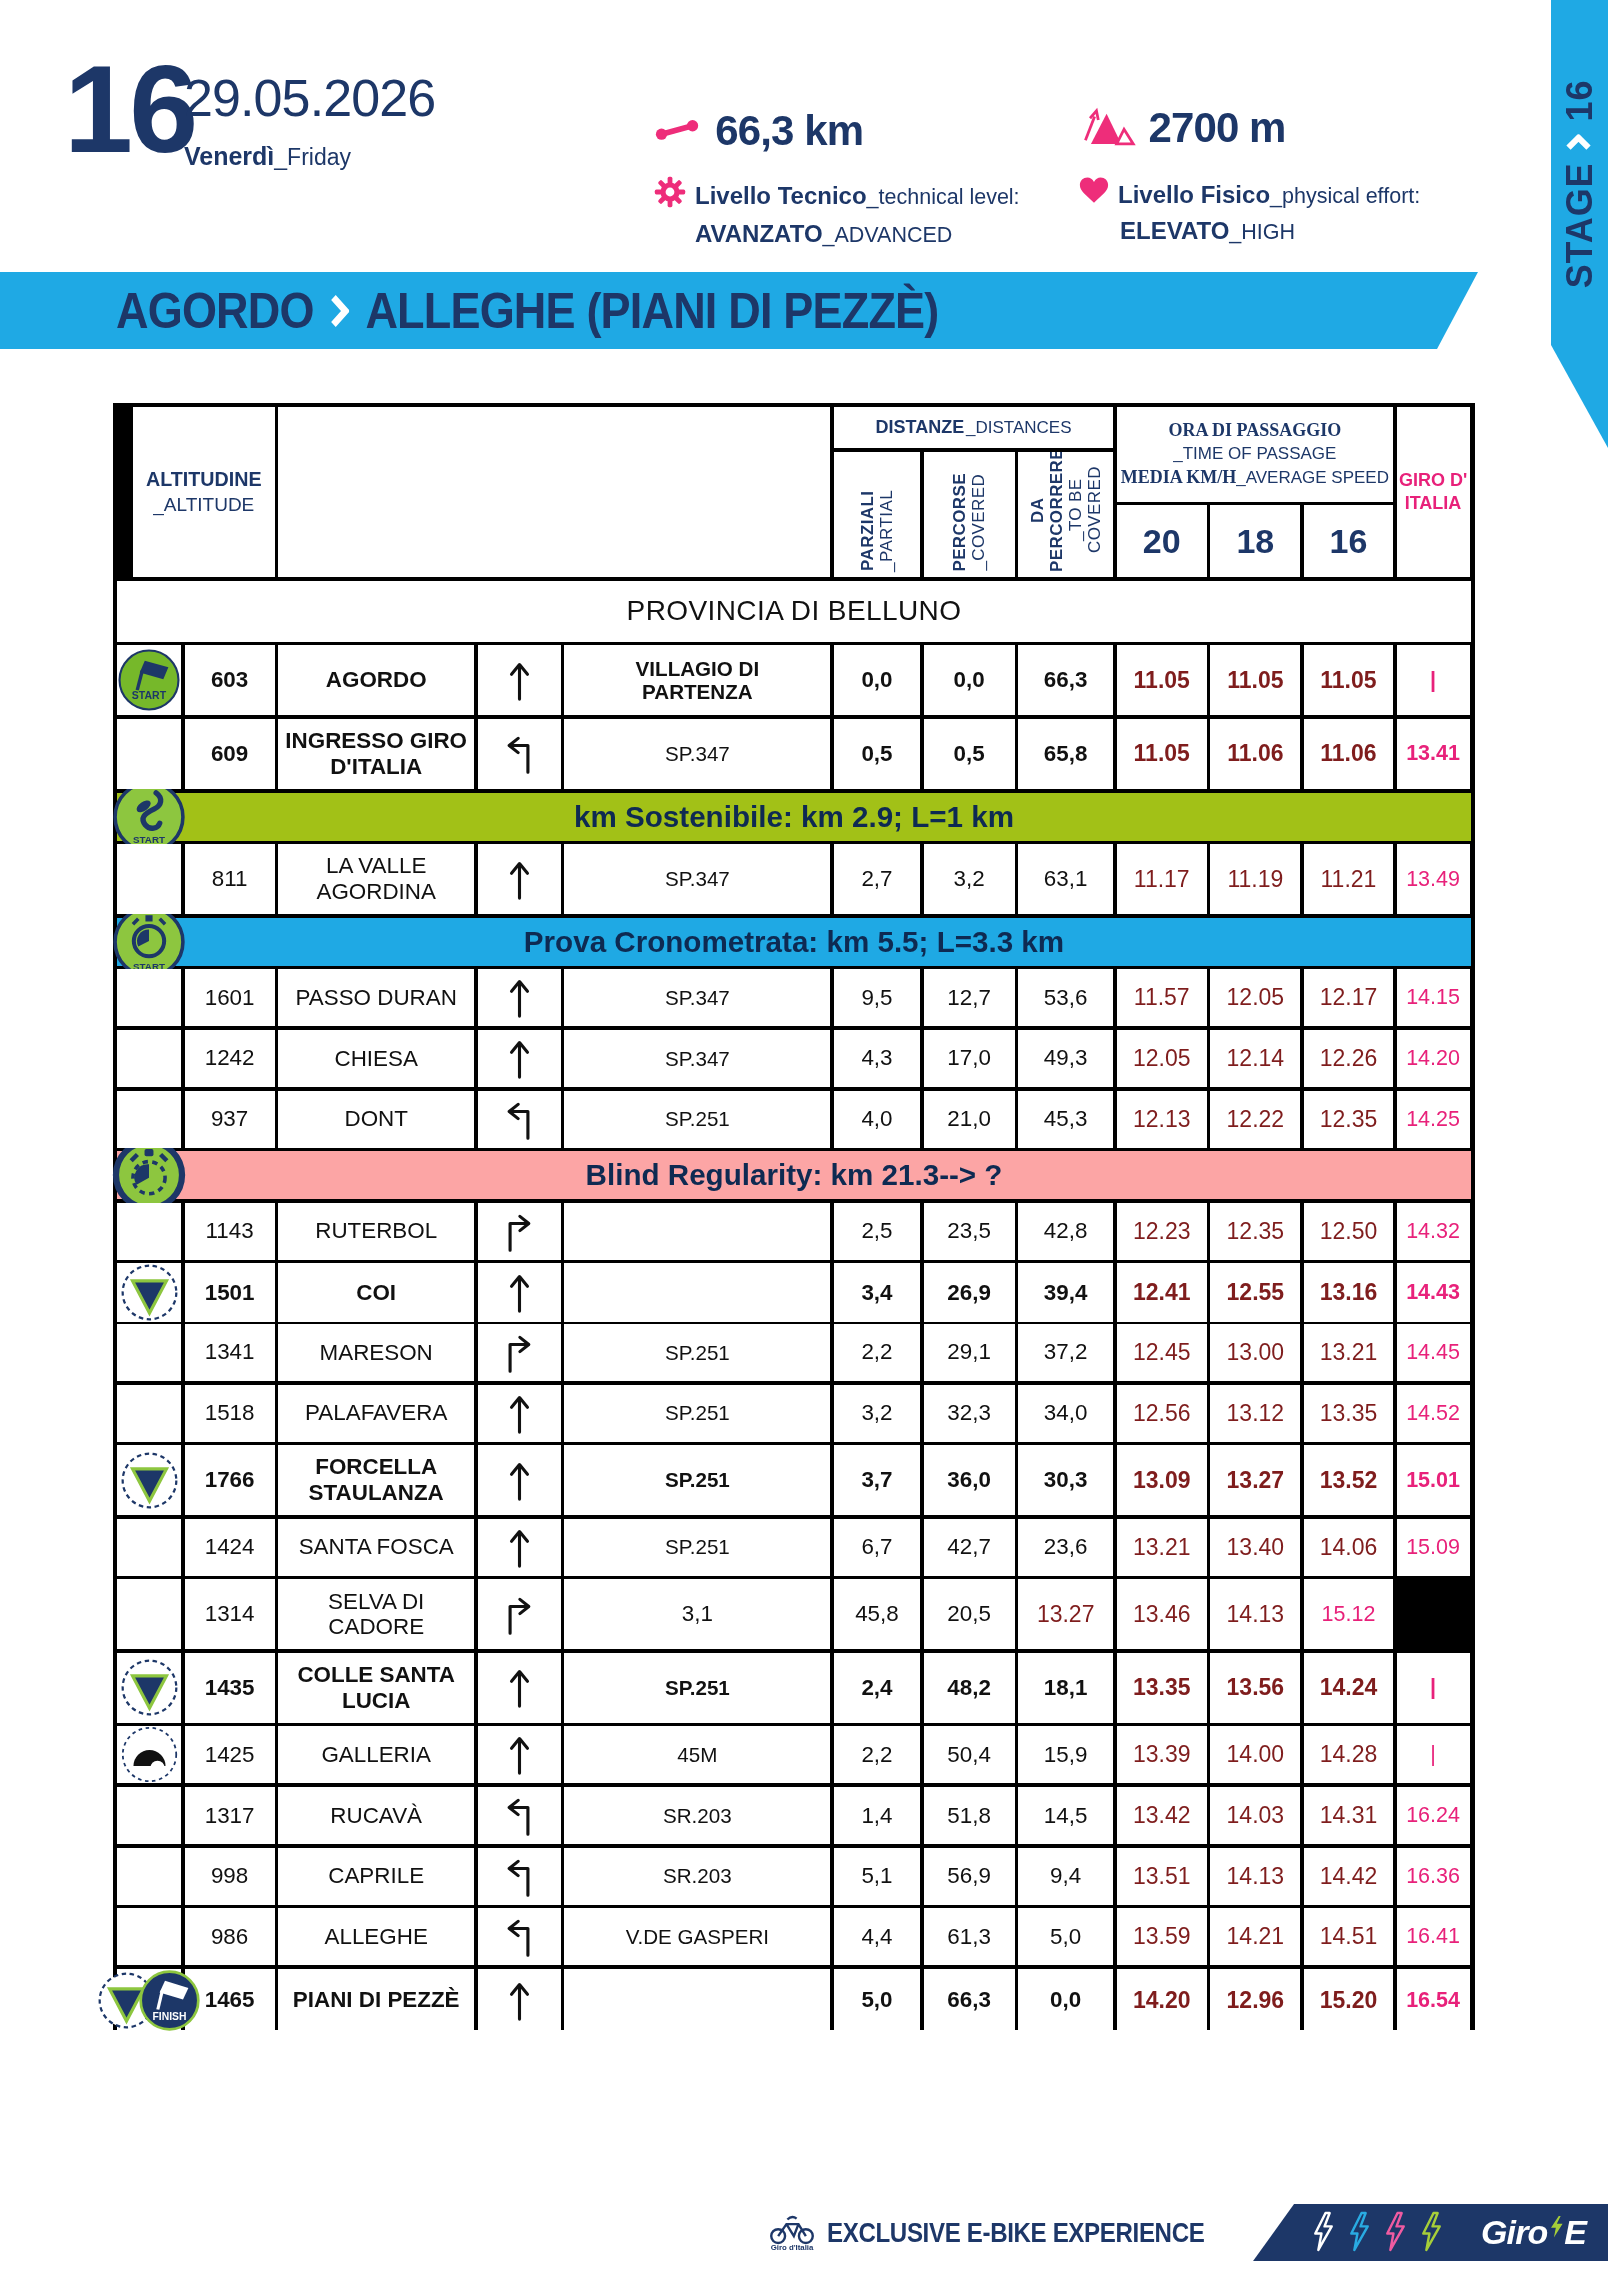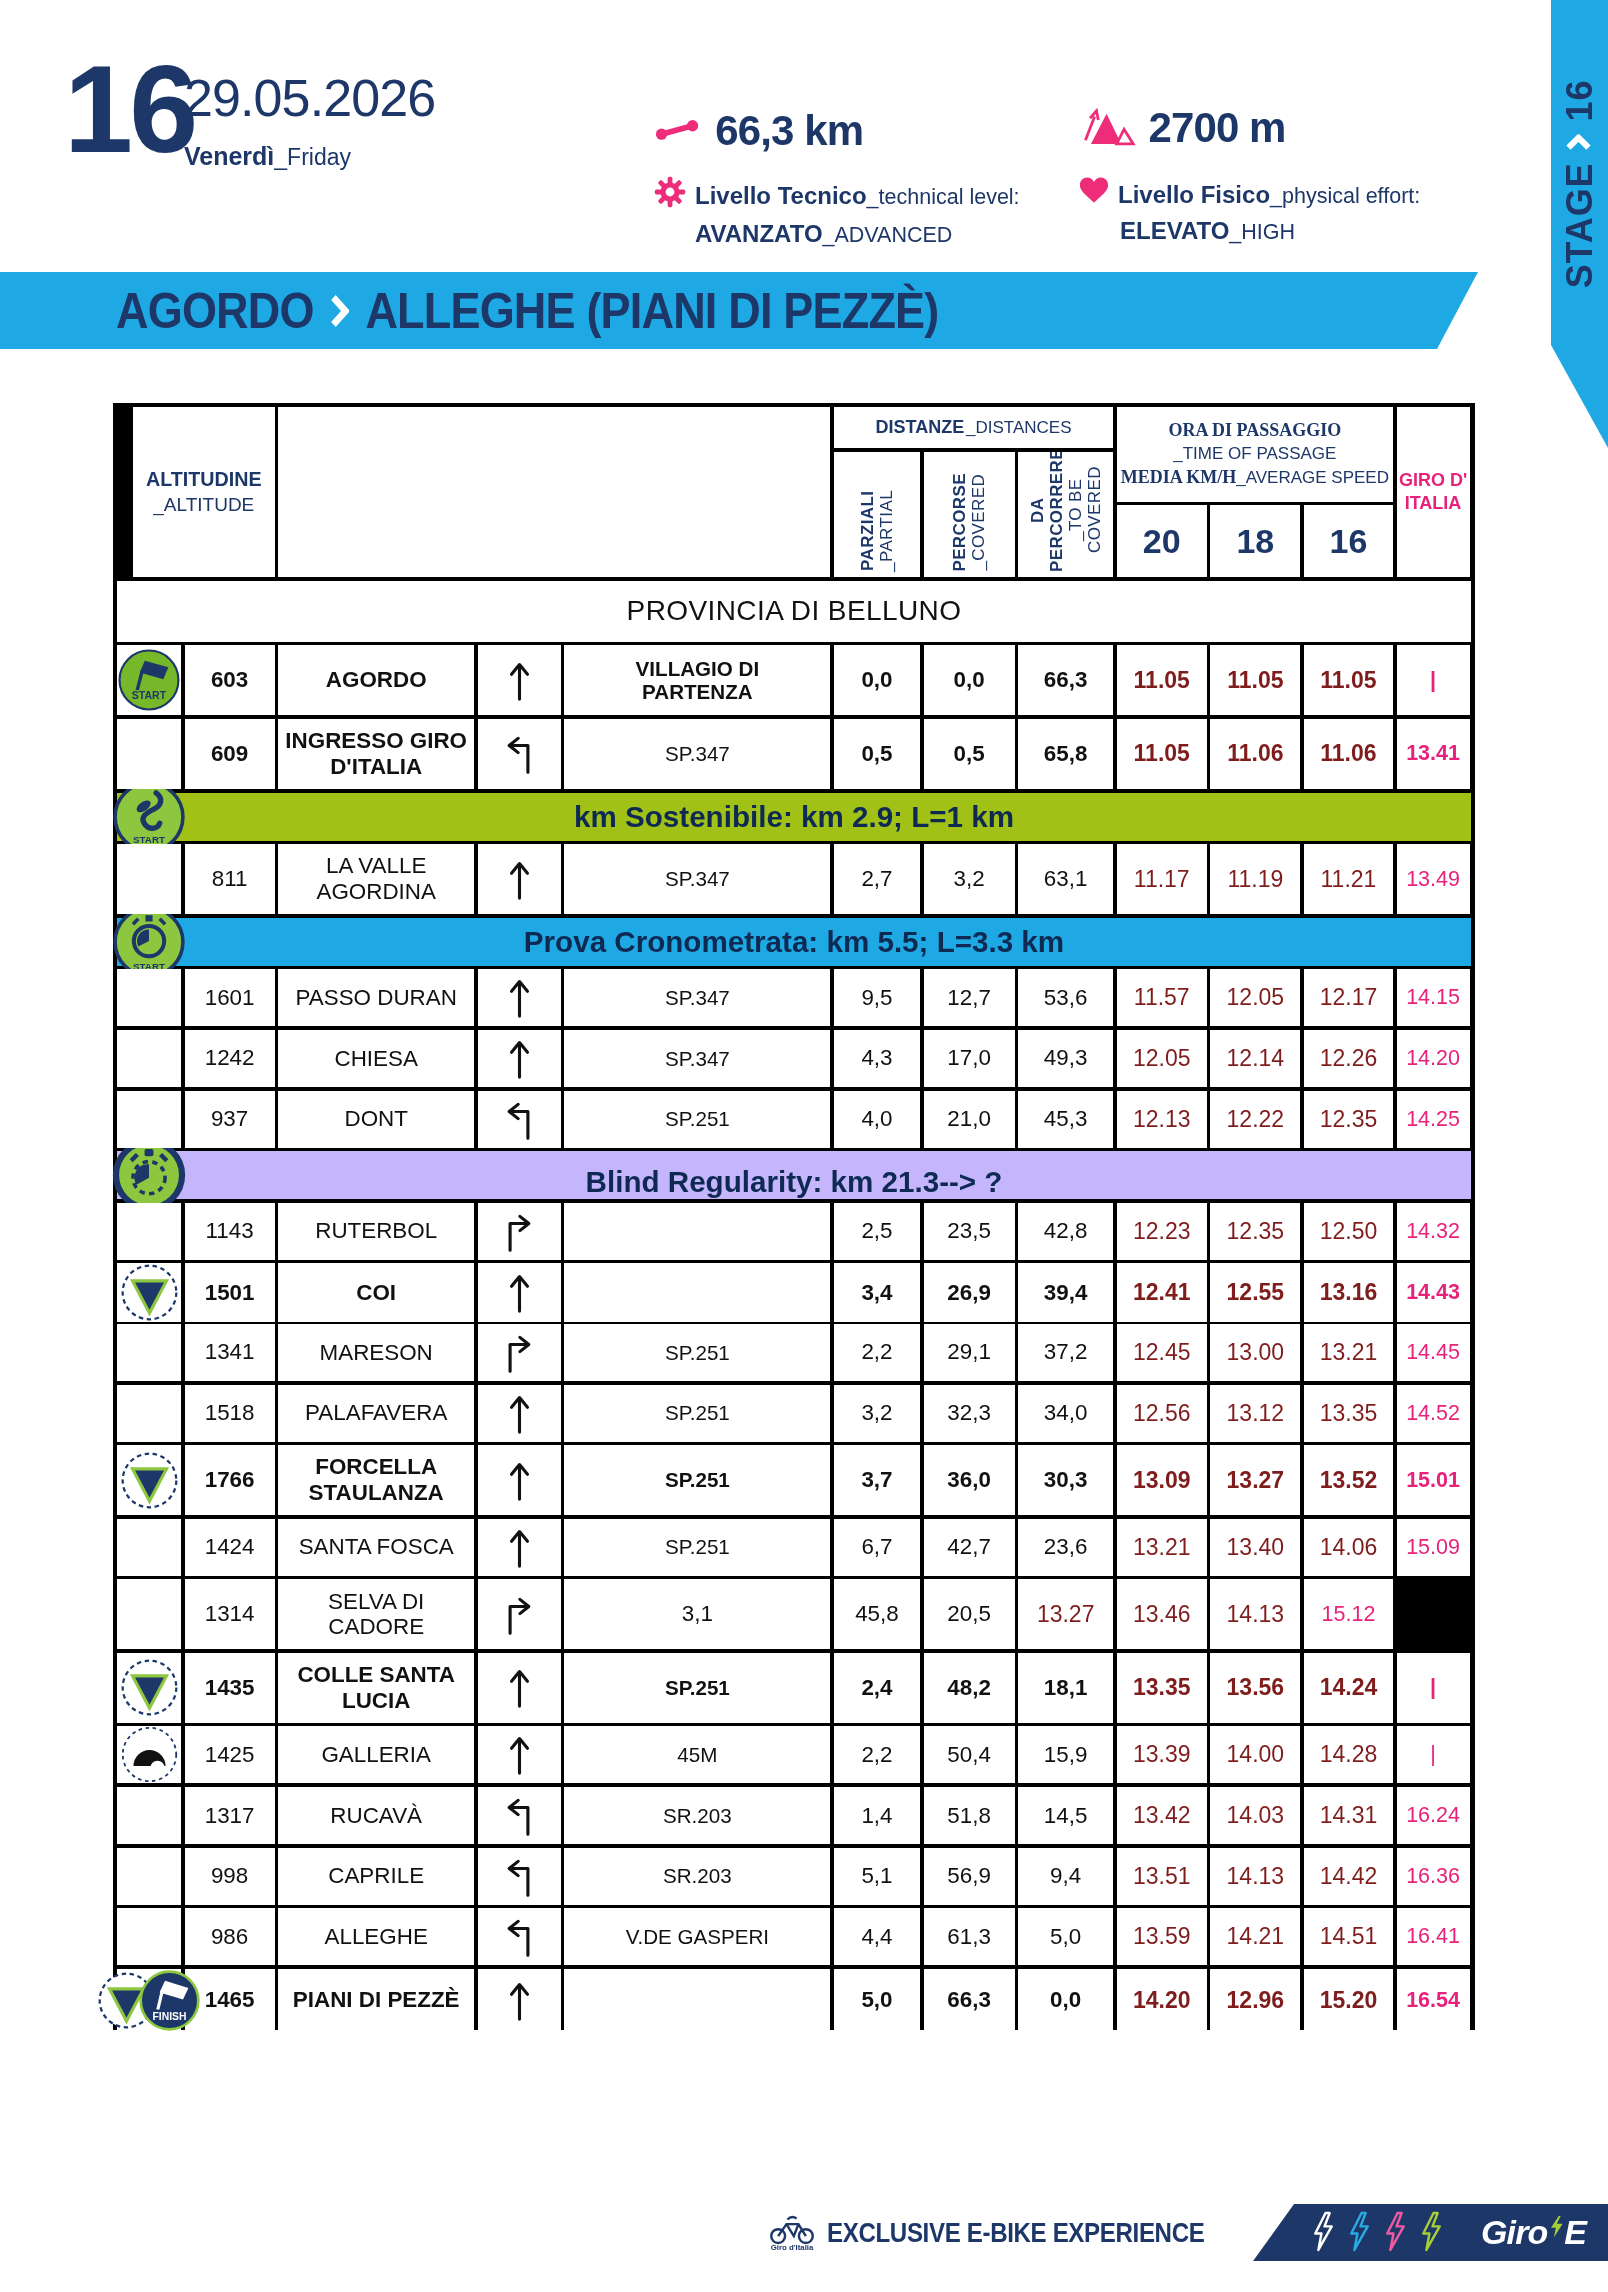--- a/index.html
+++ b/index.html
@@ -80,21 +80,21 @@
   .row.bold .alt,.row.bold .num,.row.bold .tm,.row.bold .nmtxt,.row.bold .rdtxt { font-weight:bold; }
   .row.bold .gi { font-weight:bold; }
   .row.rdlight .rdtxt { font-weight:normal; }
   .secrow { display:block; height:61px; }
   .sec { height:100%; background:#fff; display:flex; align-items:center; justify-content:center;
          font-weight:normal; font-size:28px; color:#111; letter-spacing:0.4px; }
   .bandrow { display:block; height:48px; overflow:visible; }
   .band { height:100%; display:flex; align-items:center; justify-content:center; position:relative;
           font-size:29.6px; font-weight:bold; color:#0e2a52; overflow:visible; }
   .band .ic { position:absolute; left:32px; top:50%; transform:translate(-50%,-50%); }
-  .band-green { background:#a2c117; } .band-blue { background:#1fa9e4; } .band-orange { background:#c4b5fd;align-items:flex-end; }
+  .band-green { background:#a2c117; } .band-blue { background:#1fa9e4; } .band-orange { background:#fca5a5; }
   .dbl { display:flex; align-items:center; }
   .dbl svg + svg { margin-left:-18px; }
   
   .footer { position:absolute; left:768px; right:0; top:2203px; height:59px; display:flex; align-items:center; }
   .tagline { margin-left:10.7px; font-size:28px; font-weight:bold; letter-spacing:-0.4px;
              transform:scaleX(.86); transform-origin:left center; white-space:nowrap; }
   .fband { flex:1; margin-left:-12.5px; height:57px; background:#1d3768;
            clip-path:polygon(41px 0,100% 0,100% 100%,0 100%);
            display:flex; align-items:center; padding-left:57px; gap:9px; }
   .giroe { display:flex; align-items:center; margin-left:27px; color:#fff; font-size:34px; font-weight:bold; font-style:italic; letter-spacing:-0.9px; }

